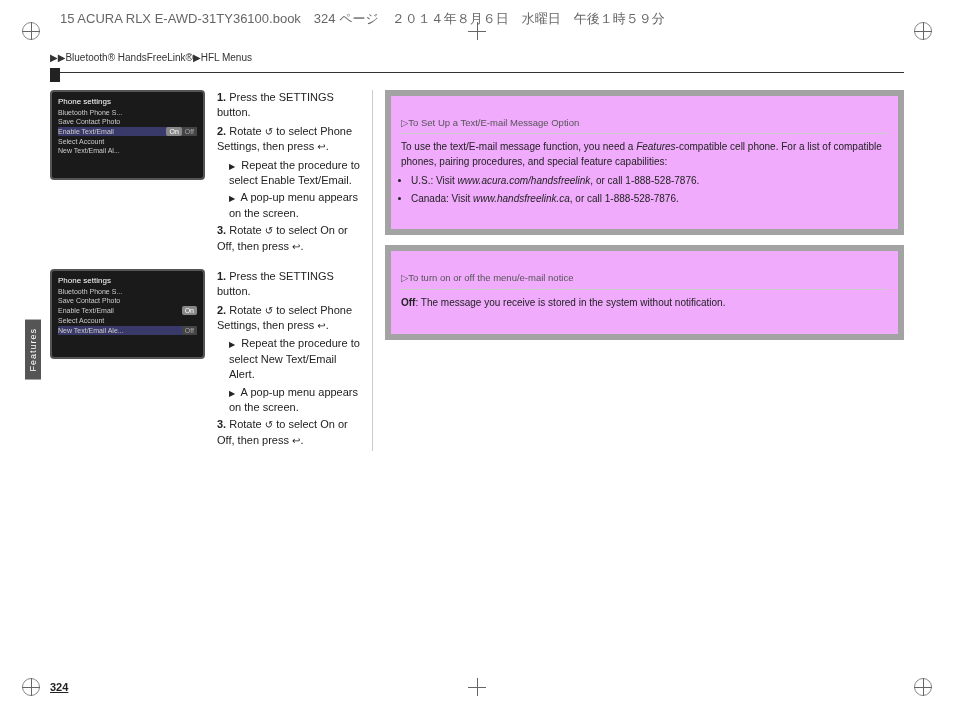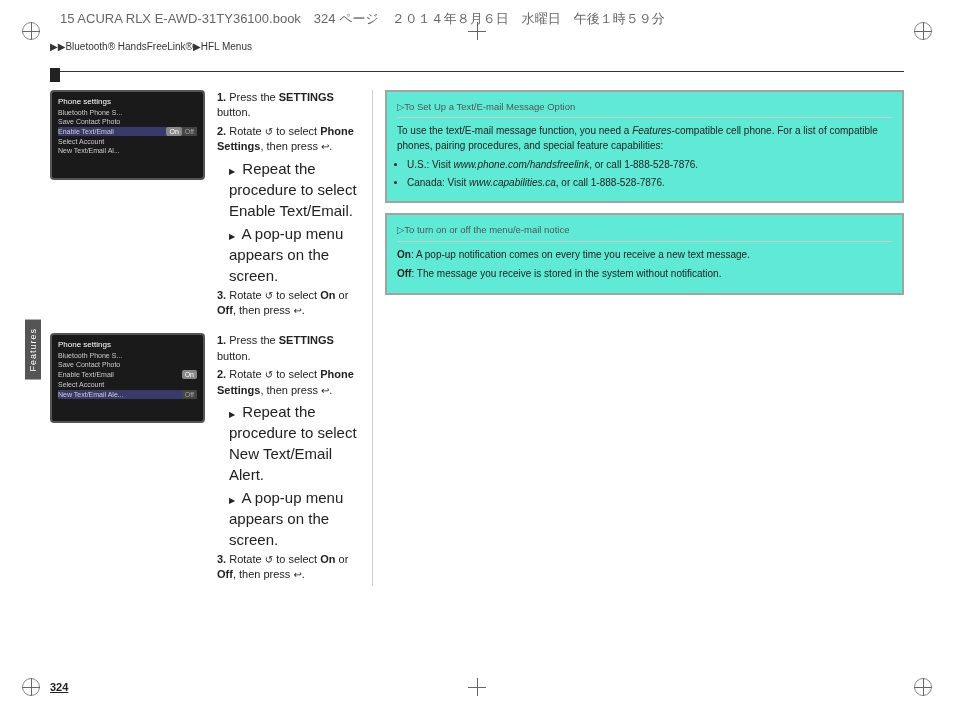--- a/index.html
+++ b/index.html
@@ -53,25 +53,25 @@
     .cross-tl { top: 22px; left: 22px; }
     .cross-tr { top: 22px; right: 22px; }
     .cross-bl { bottom: 22px; left: 22px; }
     .cross-br { bottom: 22px; right: 22px; }
     .cross-tc { top: 22px; left: 50%; transform: translateX(-50%); }
     .cross-bc { bottom: 22px; left: 50%; transform: translateX(-50%); }
 
     
     .header {
       position: absolute;
-      top: 40px;
+      top: 51px;
       left: 50px;
       right: 50px;
       border-bottom: 1px solid #333;
-      padding-bottom: 19px;
+      padding-bottom: 9px;
     }
     .header-text {
       font-size: 10px;
       color: #333;
     }
 
     
     .main-content {
       position: absolute;
       top: 68px;
@@ -182,38 +182,38 @@
       padding-left: 2px;
     }
     .inst-step {
       margin-bottom: 3px;
       line-height: 1.4;
       font-size: 11px;
     }
     .inst-step .step-num {
       font-weight: bold;
     }
-    .inst-step .bold { font-weight: bold; }
+    .inst-step .bold { font-weight: normal; }
     .arrow-item {
       padding-left: 12px;
-      font-size: 15px;
+      font-size: 11px;
       margin-bottom: 2px;
       line-height: 1.4;
     }
     .arrow-item::before {
       content: '▶';
       font-size: 8px;
       margin-right: 3px;
     }
 
     
     .info-box {
-      background: #5eead4;
-      border: 2px solid #a3a3a3;
-      padding: 8px 10px;
+      background: #f0abfc;
+      border: 6px solid #a3a3a3;
+      padding: 20px 10px;
       font-size: 10px;
       line-height: 1.5;
     }
     .info-box-title {
       font-size: 9.5px;
       color: #555;
       margin-bottom: 5px;
       border-bottom: 1px solid #ccc;
       padding-bottom: 3px;
     }
@@ -402,30 +402,27 @@
     </div>
 
     <div class="right-col">
 
       <div class="info-box" style="margin-bottom: 10px;">
         <div class="info-box-title">▷To Set Up a Text/E-mail Message Option</div>
         <p>
           To use the text/E-mail message function, you need a <em>Features</em>-compatible cell phone. For a list of compatible phones, pairing procedures, and special feature capabilities:
         </p>
         <ul>
-          <li>U.S.: Visit <em>www.phone.com/handsfreelink</em>, or call 1-888-528-7876.</li>
-          <li>Canada: Visit <em>www.capabilities.ca</em>, or call 1-888-528-7876.</li>
+          <li>U.S.: Visit <em>www.acura.com/handsfreelink</em>, or call 1-888-528-7876.</li>
+          <li>Canada: Visit <em>www.handsfreelink.ca</em>, or call 1-888-528-7876.</li>
         </ul>
       </div>
 
       <div class="info-box">
         <div class="info-box-title">▷To turn on or off the menu/e-mail notice</div>
-        <p>
-          <strong>On</strong>: A pop-up notification comes on every time you receive a new text message.
-        </p>
         <p>
           <strong>Off</strong>: The message you receive is stored in the system without notification.
         </p>
       </div>
 
     </div>
 
   </div>
 
 </div>

